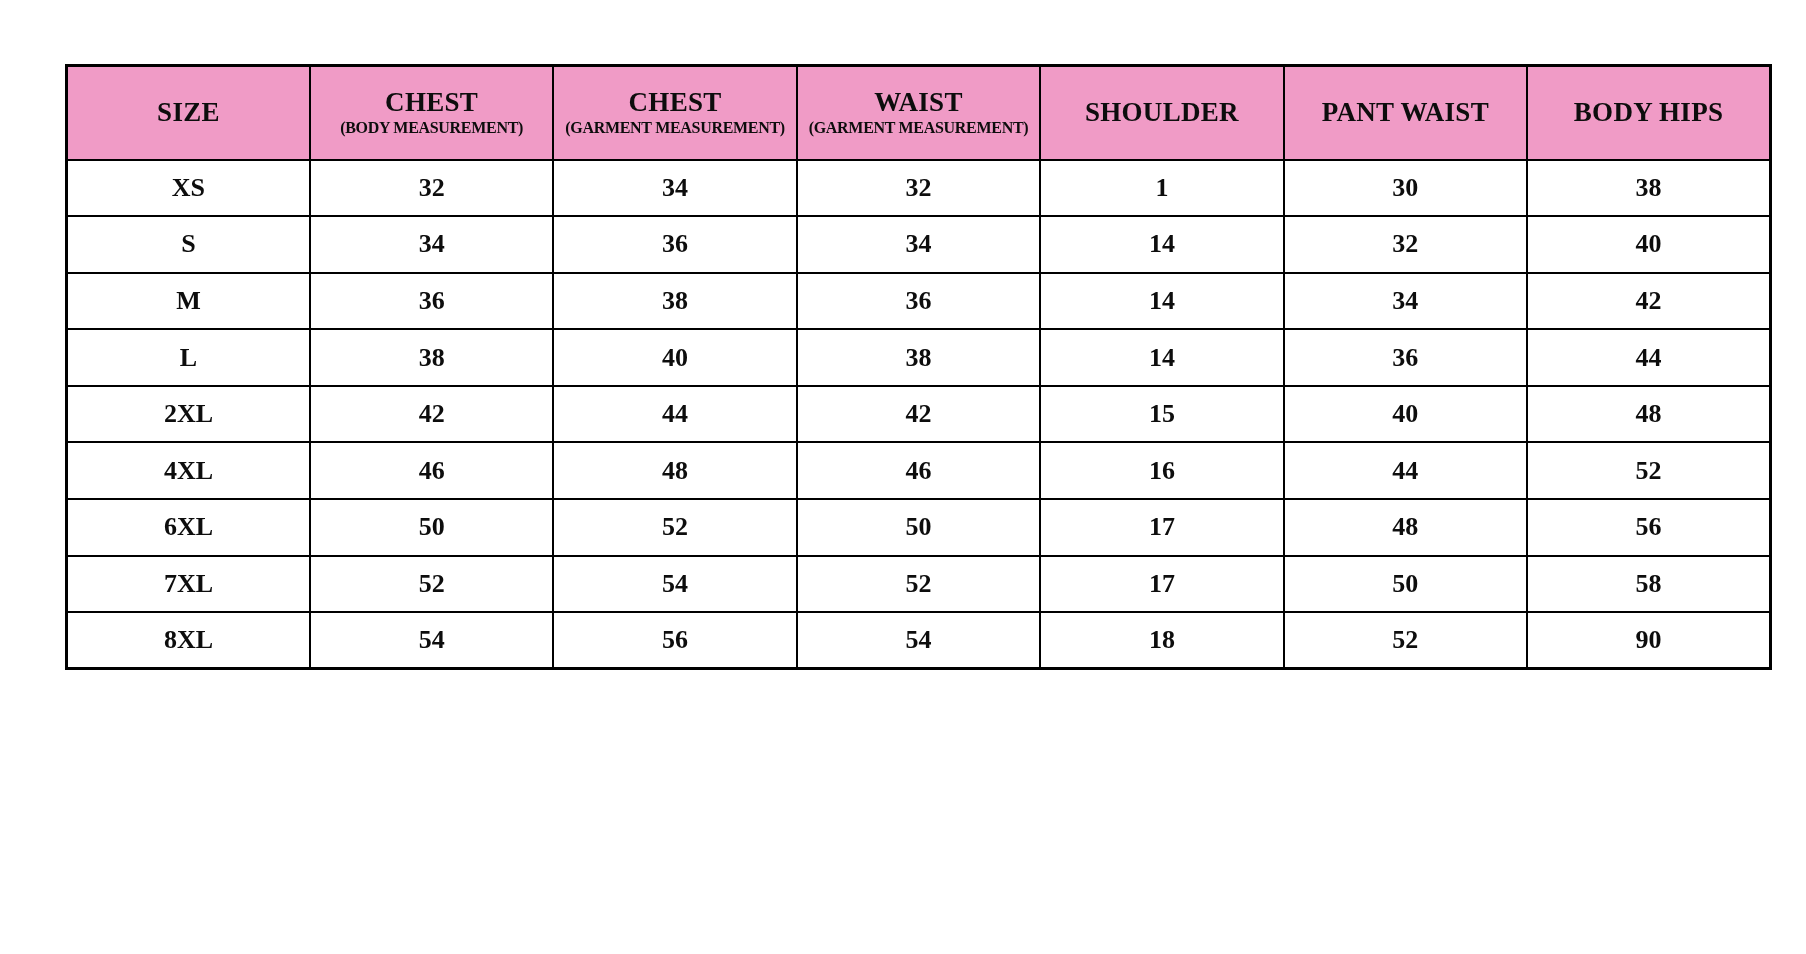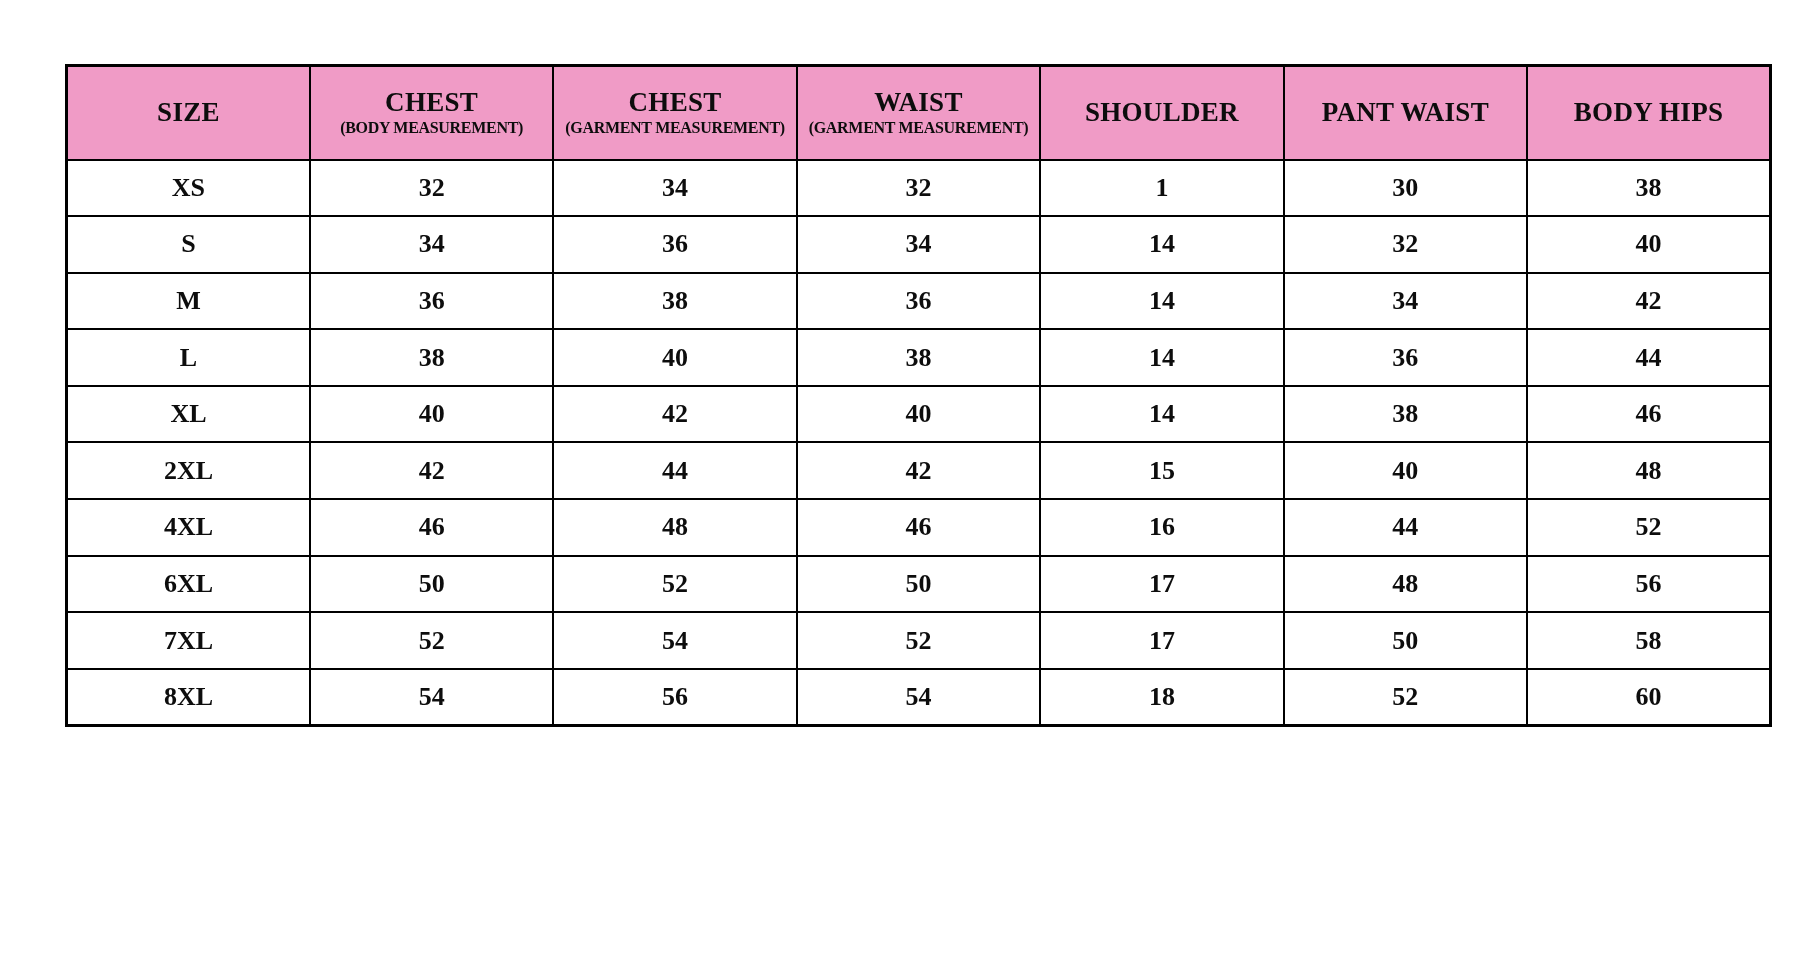--- a/index.html
+++ b/index.html
@@ -128,29 +128,20 @@
         <tr>
           <td>L</td>
           <td>38</td>
           <td>40</td>
           <td>38</td>
           <td>14</td>
           <td>36</td>
           <td>44</td>
         </tr>
         <tr>
-          <td>XL</td>
-          <td>40</td>
-          <td>42</td>
-          <td>40</td>
-          <td>14</td>
-          <td>38</td>
-          <td>46</td>
-        </tr>
-        <tr>
           <td>2XL</td>
           <td>42</td>
           <td>44</td>
           <td>42</td>
           <td>15</td>
           <td>40</td>
           <td>48</td>
         </tr>
         <tr>
           <td>4XL</td>
@@ -179,17 +170,17 @@
           <td>50</td>
           <td>58</td>
         </tr>
         <tr>
           <td>8XL</td>
           <td>54</td>
           <td>56</td>
           <td>54</td>
           <td>18</td>
           <td>52</td>
-          <td>60</td>
+          <td>90</td>
         </tr>
       </tbody>
   </table>
 </div>
 
 </body></html>

